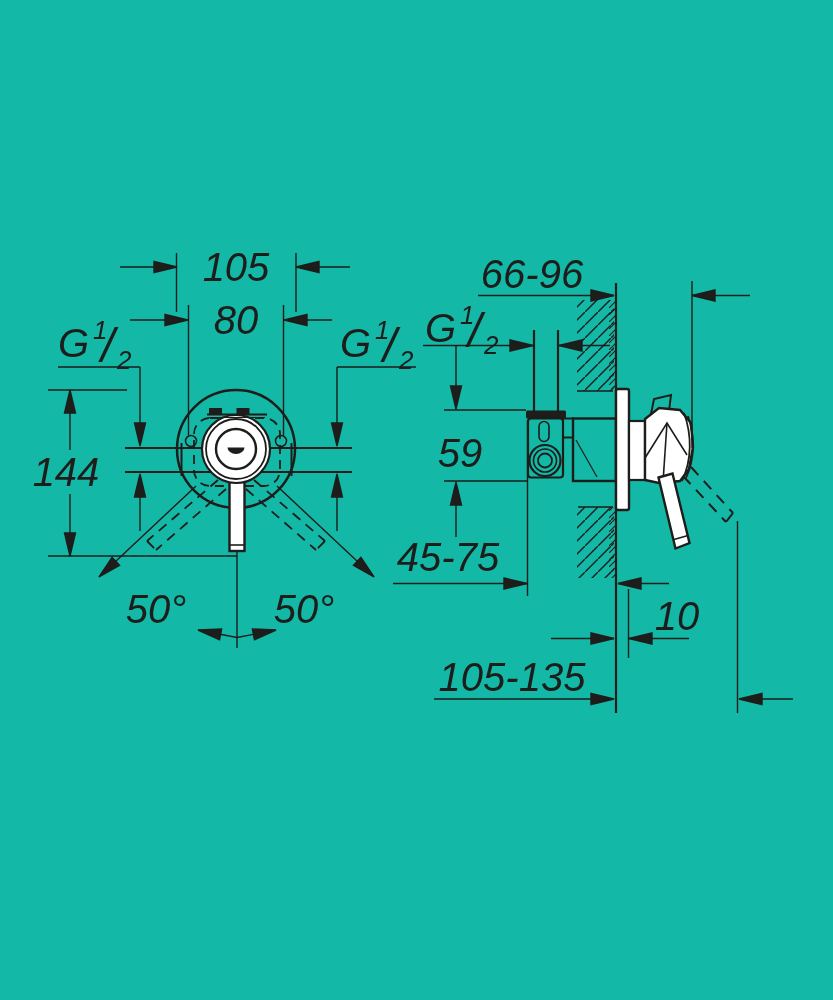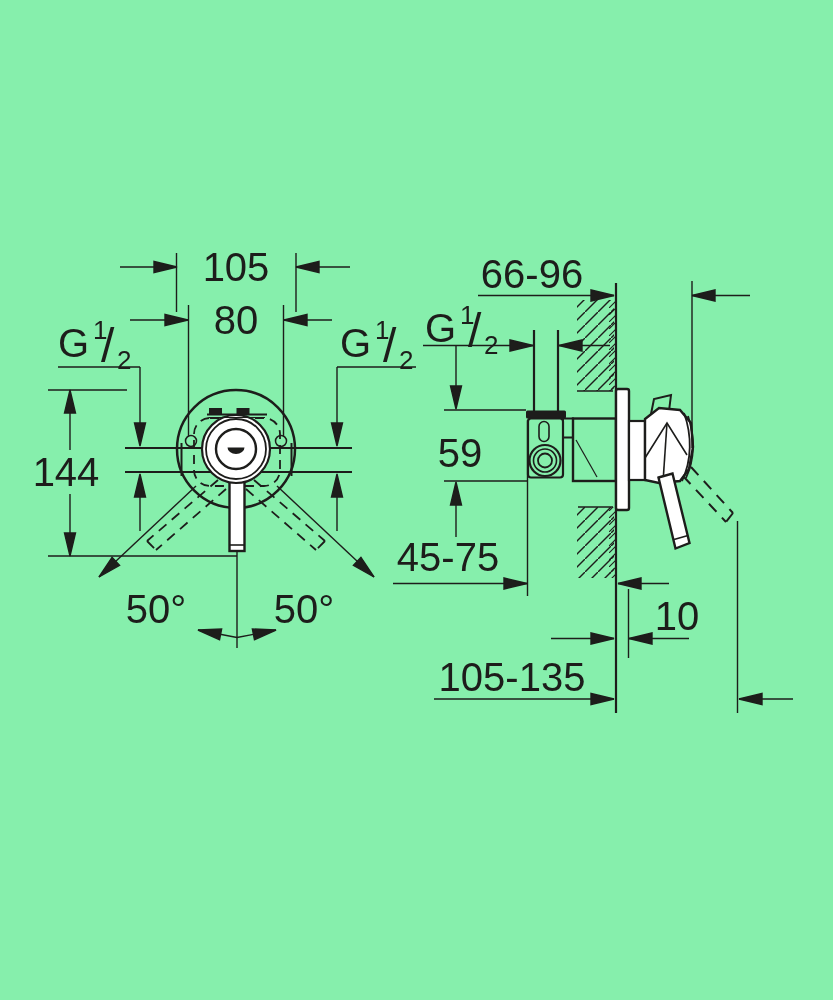--- a/index.html
+++ b/index.html
@@ -1,17 +1,17 @@
 <!DOCTYPE html>
 <html><head>
 <meta charset="utf-8">
 <style>
   html,body{margin:0;padding:0;background:#ffffff;}
-  .stage{position:relative;width:833px;height:1000px;background:#86efac;overflow:hidden;
-         font-family:"Liberation Sans", sans-serif;}
+  .stage{position:relative;width:833px;height:1000px;background:#14b8a6;overflow:hidden;
+         font-family:"Liberation Sans", sans-serif;font-style:italic;}
   svg{display:block;position:absolute;left:0;top:0;}
   text{fill:#1d1d1b;stroke:none;font-family:"Liberation Sans", sans-serif;}
   .dim-text{font-size:40px;}
   .sup{font-size:26px;}
   .slash{font-size:48px;}
 </style>
 </head>
 <body>
 
 <div class="stage">

